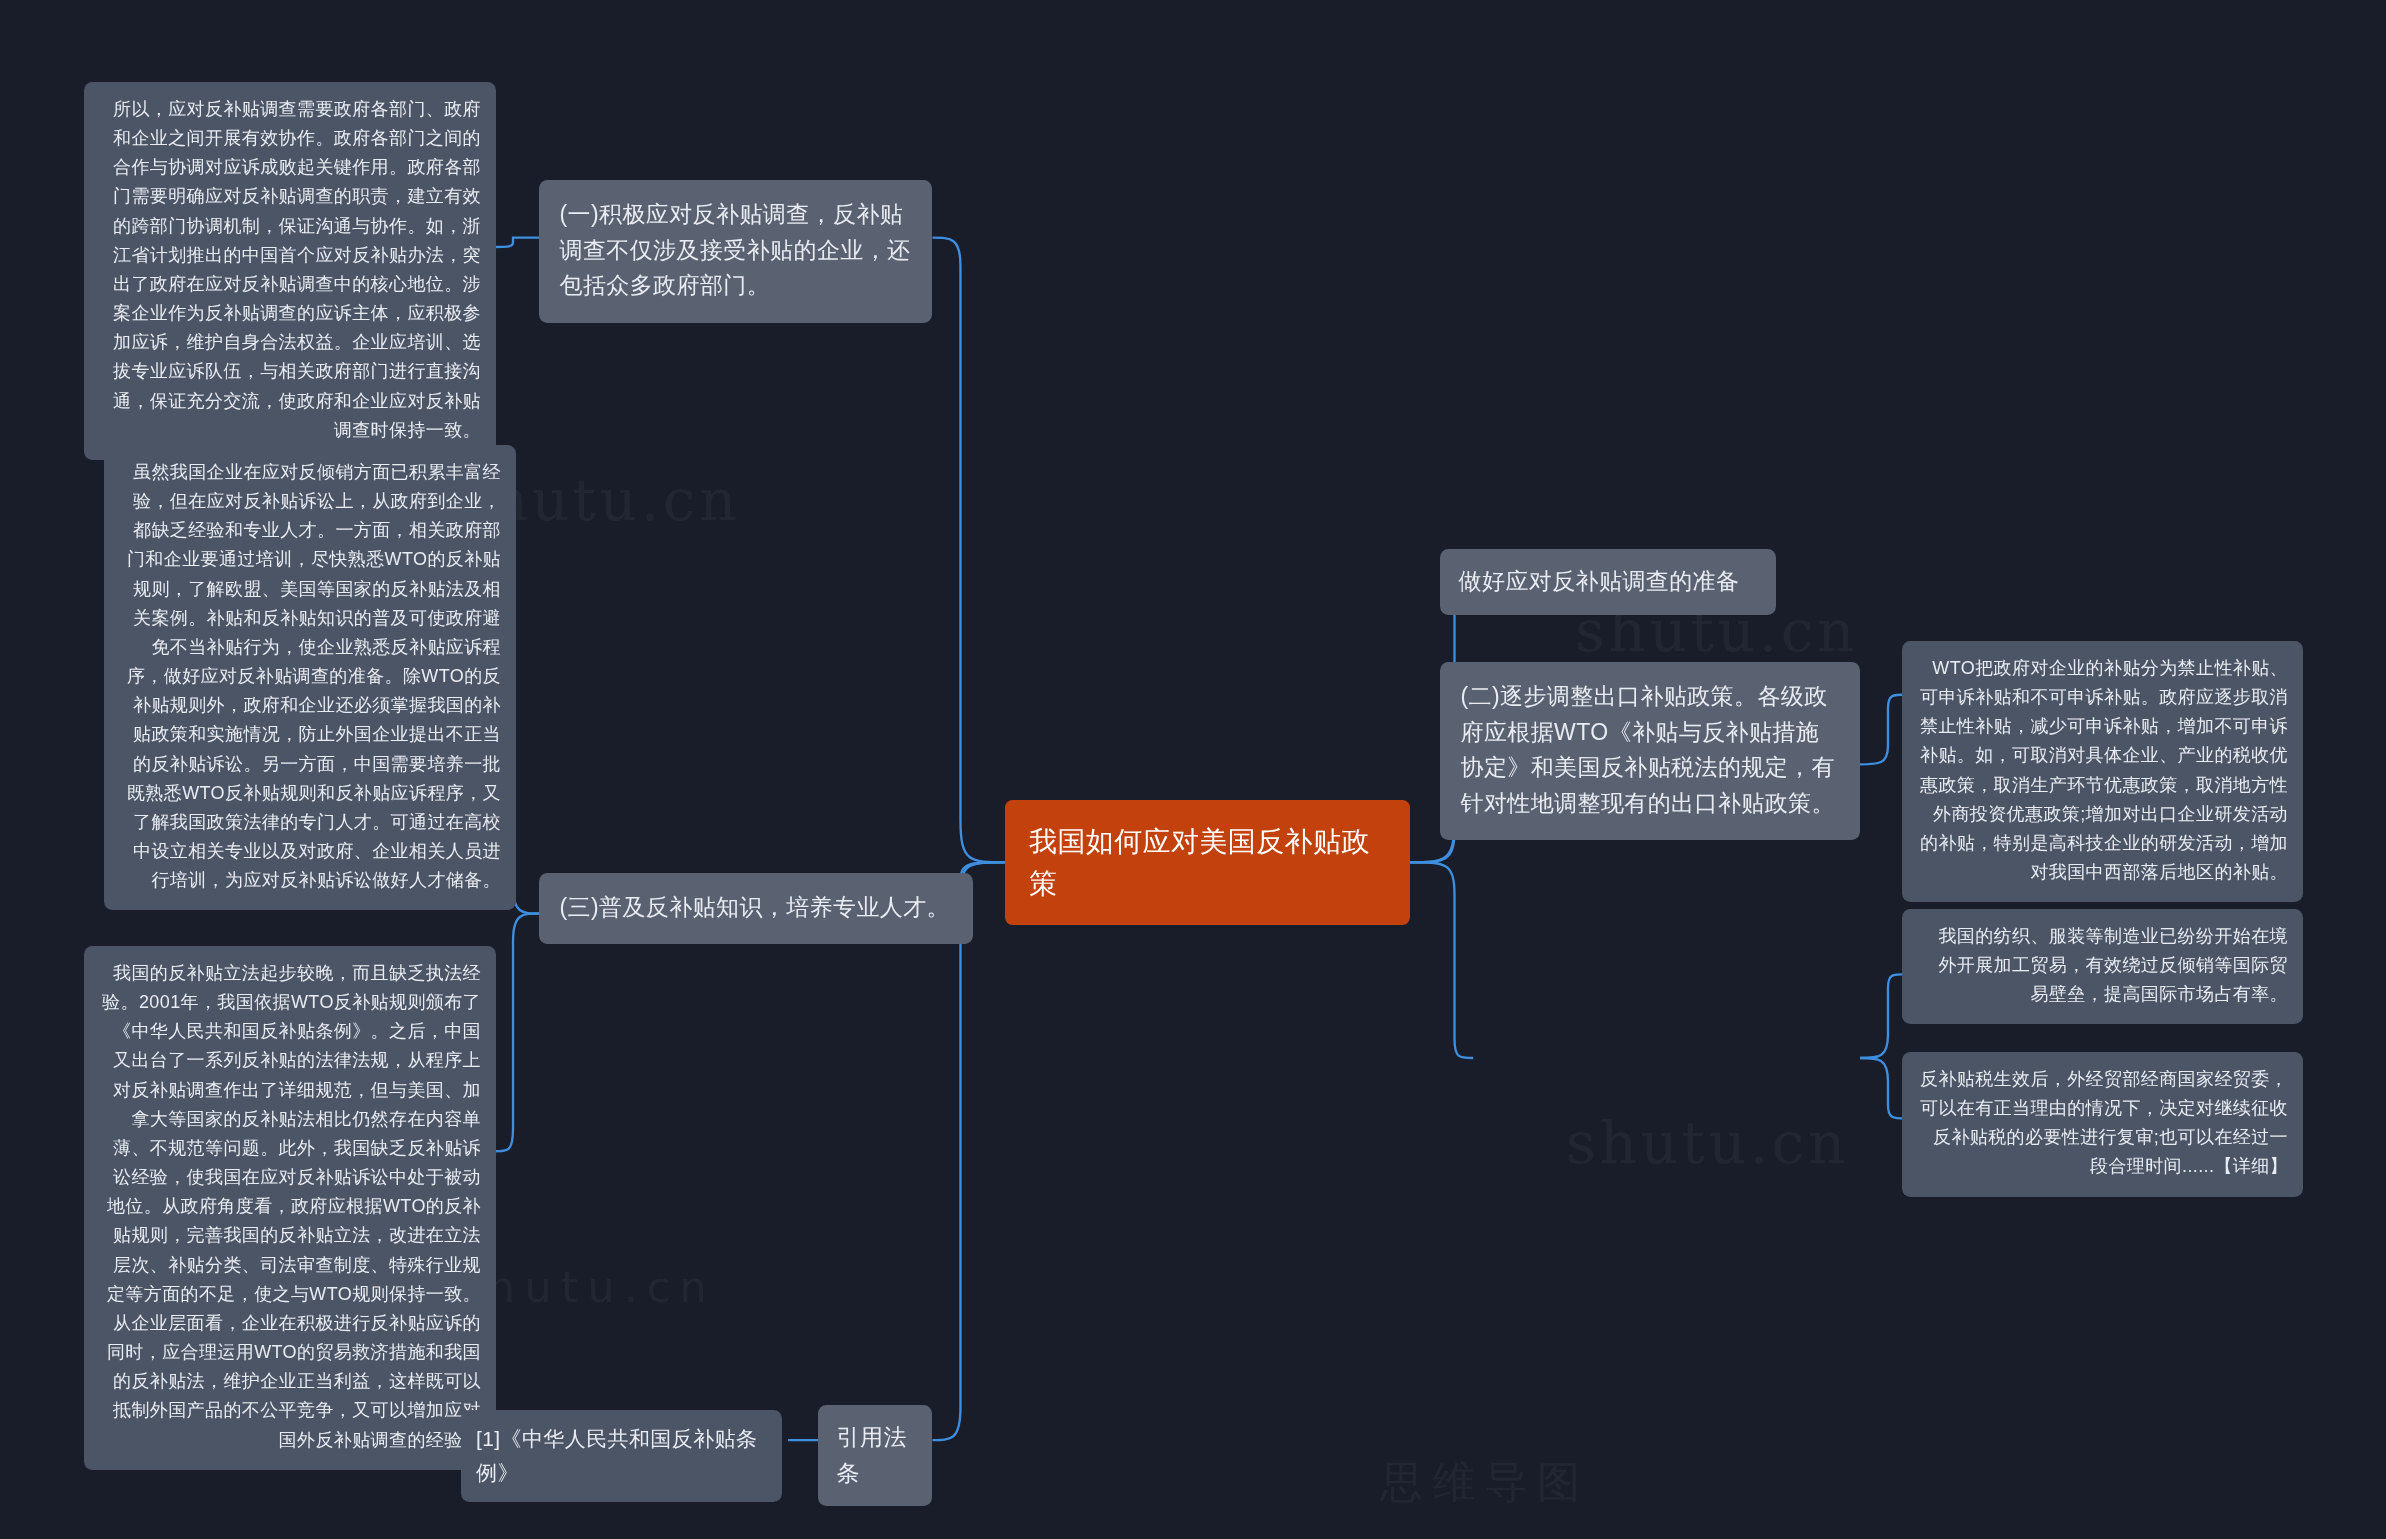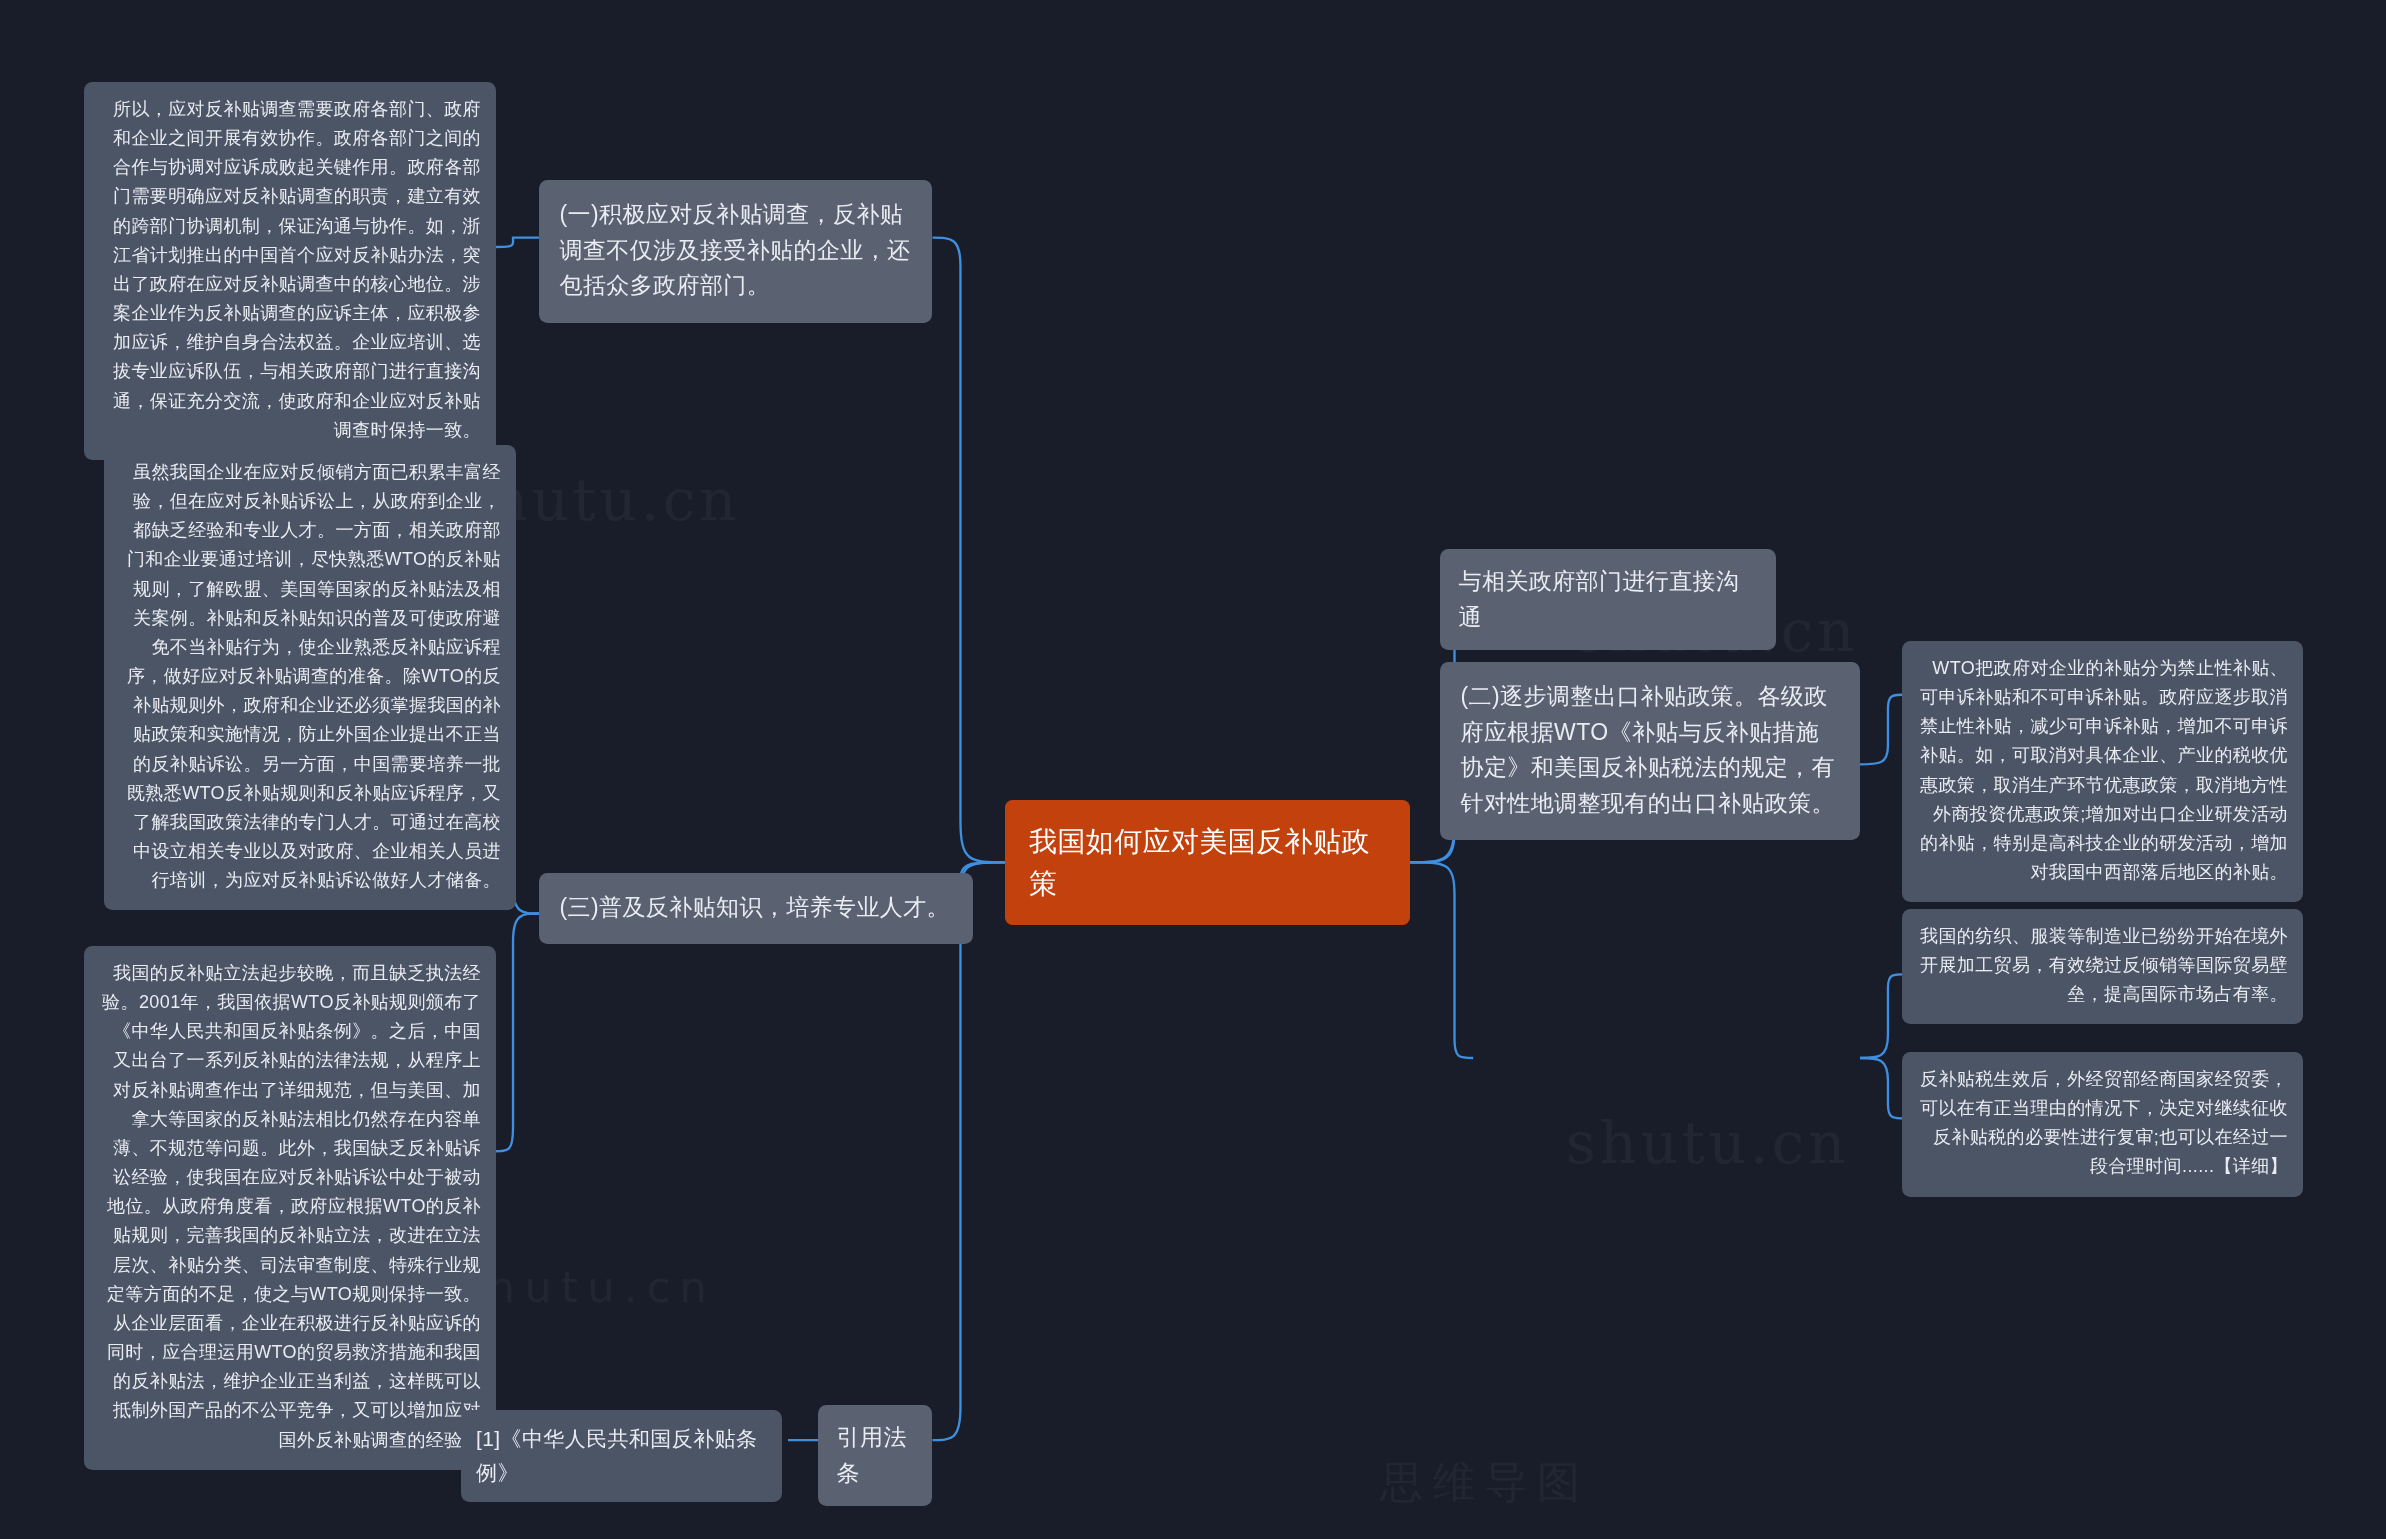--- a/index.html
+++ b/index.html
@@ -131,25 +131,25 @@
   <div class="node branch-sm" style="left:818px; top:1405px; width:114px;">引用法条</div>
 
   <div class="node leafbox" style="left:84px; top:82px; width:412px;">所以，应对反补贴调查需要政府各部门、政府和企业之间开展有效协作。政府各部门之间的合作与协调对应诉成败起关键作用。政府各部门需要明确应对反补贴调查的职责，建立有效的跨部门协调机制，保证沟通与协作。如，浙江省计划推出的中国首个应对反补贴办法，突出了政府在应对反补贴调查中的核心地位。涉案企业作为反补贴调查的应诉主体，应积极参加应诉，维护自身合法权益。企业应培训、选拔专业应诉队伍，与相关政府部门进行直接沟通，保证充分交流，使政府和企业应对反补贴调查时保持一致。</div>
 
   <div class="node leafbox" style="left:84px; top:445px; width:412px;margin-left:20px;">虽然我国企业在应对反倾销方面已积累丰富经验，但在应对反补贴诉讼上，从政府到企业，都缺乏经验和专业人才。一方面，相关政府部门和企业要通过培训，尽快熟悉WTO的反补贴规则，了解欧盟、美国等国家的反补贴法及相关案例。补贴和反补贴知识的普及可使政府避免不当补贴行为，使企业熟悉反补贴应诉程序，做好应对反补贴调查的准备。除WTO的反补贴规则外，政府和企业还必须掌握我国的补贴政策和实施情况，防止外国企业提出不正当的反补贴诉讼。另一方面，中国需要培养一批既熟悉WTO反补贴规则和反补贴应诉程序，又了解我国政策法律的专门人才。可通过在高校中设立相关专业以及对政府、企业相关人员进行培训，为应对反补贴诉讼做好人才储备。</div>
 
   <div class="node leafbox" style="left:84px; top:946px; width:412px;">我国的反补贴立法起步较晚，而且缺乏执法经验。2001年，我国依据WTO反补贴规则颁布了《中华人民共和国反补贴条例》。之后，中国又出台了一系列反补贴的法律法规，从程序上对反补贴调查作出了详细规范，但与美国、加拿大等国家的反补贴法相比仍然存在内容单薄、不规范等问题。此外，我国缺乏反补贴诉讼经验，使我国在应对反补贴诉讼中处于被动地位。从政府角度看，政府应根据WTO的反补贴规则，完善我国的反补贴立法，改进在立法层次、补贴分类、司法审查制度、特殊行业规定等方面的不足，使之与WTO规则保持一致。从企业层面看，企业在积极进行反补贴应诉的同时，应合理运用WTO的贸易救济措施和我国的反补贴法，维护企业正当利益，这样既可以抵制外国产品的不公平竞争，又可以增加应对国外反补贴调查的经验。</div>
 
   <div class="node cite" style="left:461px; top:1410px; width:321px;">[1]《中华人民共和国反补贴条例》</div>
 
-  <div class="node branch-sm" style="left:1440px; top:549px; width:336px;">与相关政府部门进行直接沟通</div>
+  <div class="node branch-sm" style="left:1440px; top:549px; width:336px;">做好应对反补贴调查的准备</div>
 
   <div class="node branch" style="left:1440px; top:662px; width:420px;">(二)逐步调整出口补贴政策。各级政府应根据WTO《补贴与反补贴措施协定》和美国反补贴税法的规定，有针对性地调整现有的出口补贴政策。</div>
 
 
   <div class="node leafbox" style="left:1902px; top:641px; width:401px;">WTO把政府对企业的补贴分为禁止性补贴、可申诉补贴和不可申诉补贴。政府应逐步取消禁止性补贴，减少可申诉补贴，增加不可申诉补贴。如，可取消对具体企业、产业的税收优惠政策，取消生产环节优惠政策，取消地方性外商投资优惠政策;增加对出口企业研发活动的补贴，特别是高科技企业的研发活动，增加对我国中西部落后地区的补贴。</div>
 
-  <div class="node leafbox" style="left:1902px; top:909px; width:401px;">我国的纺织、服装等制造业已纷纷开始在境外开展加工贸易，有效绕过反倾销等国际贸易壁垒，提高国际市场占有率。</div>
+  <div class="node leafbox" style="left:1902px; top:909px; width:401px;padding-left:19px;">我国的纺织、服装等制造业已纷纷开始在境外开展加工贸易，有效绕过反倾销等国际贸易壁垒，提高国际市场占有率。</div>
 
   <div class="node leafbox" style="left:1902px; top:1052px; width:401px;">反补贴税生效后，外经贸部经商国家经贸委，可以在有正当理由的情况下，决定对继续征收反补贴税的必要性进行复审;也可以在经过一段合理时间......【详细】</div>
 
 </div>
 
 
 </body></html>

